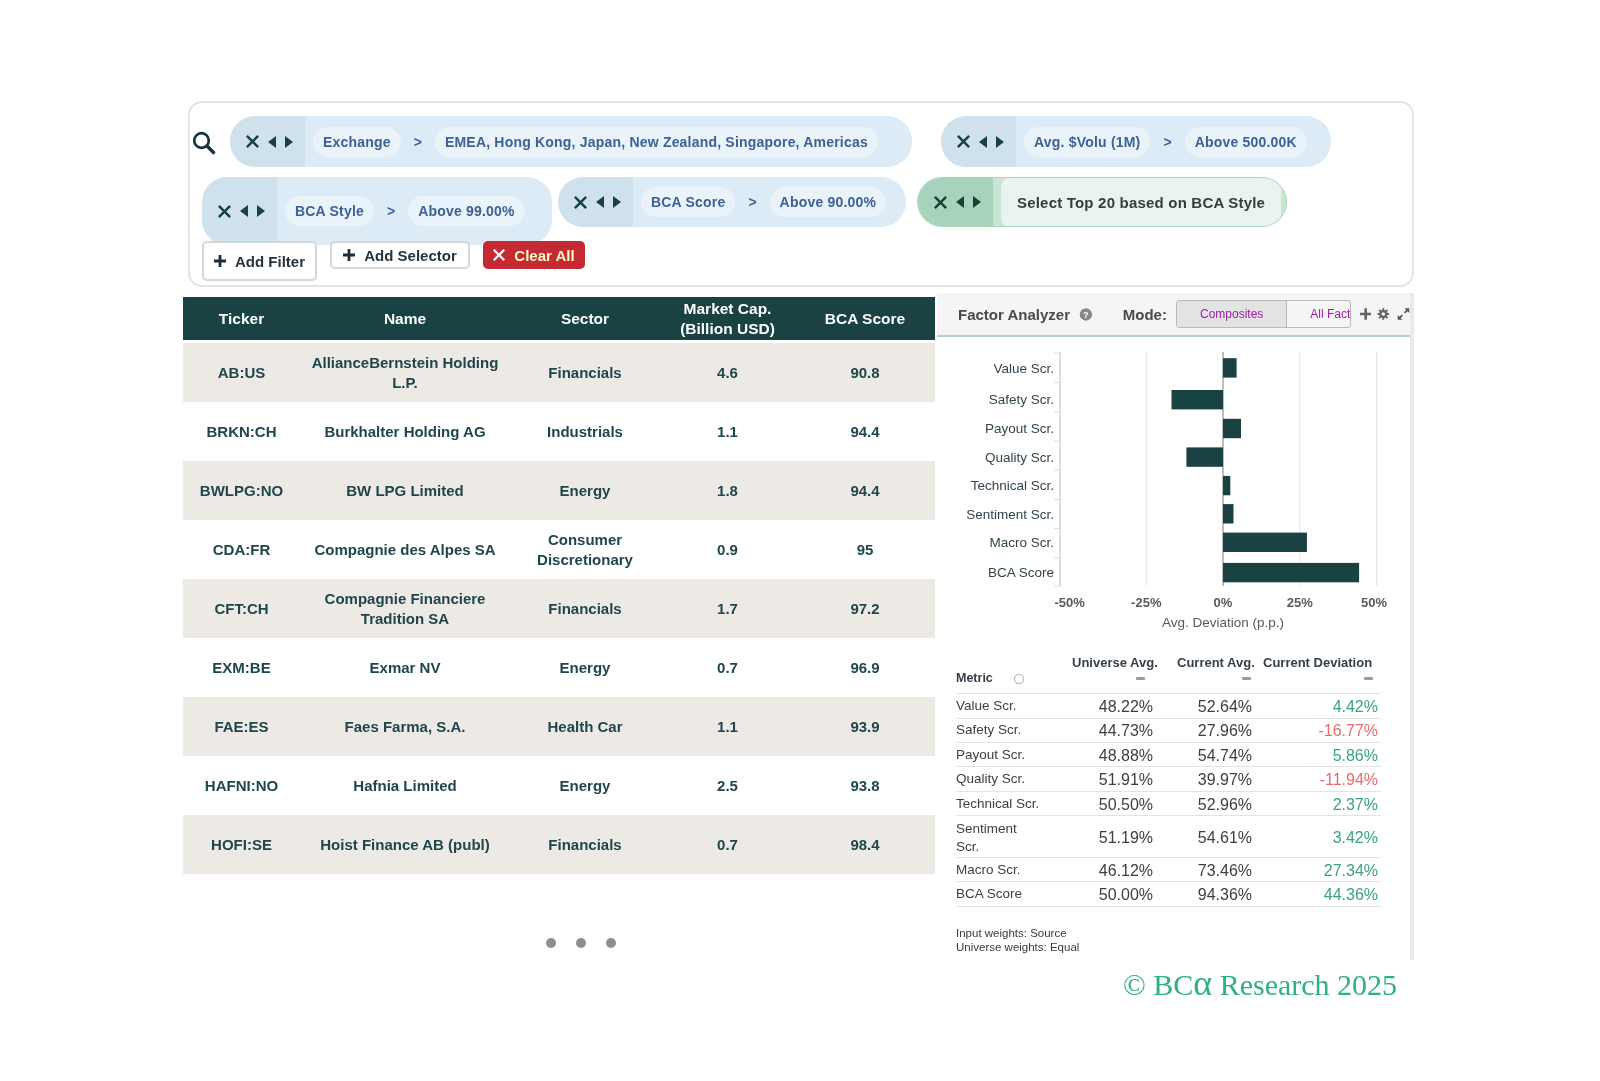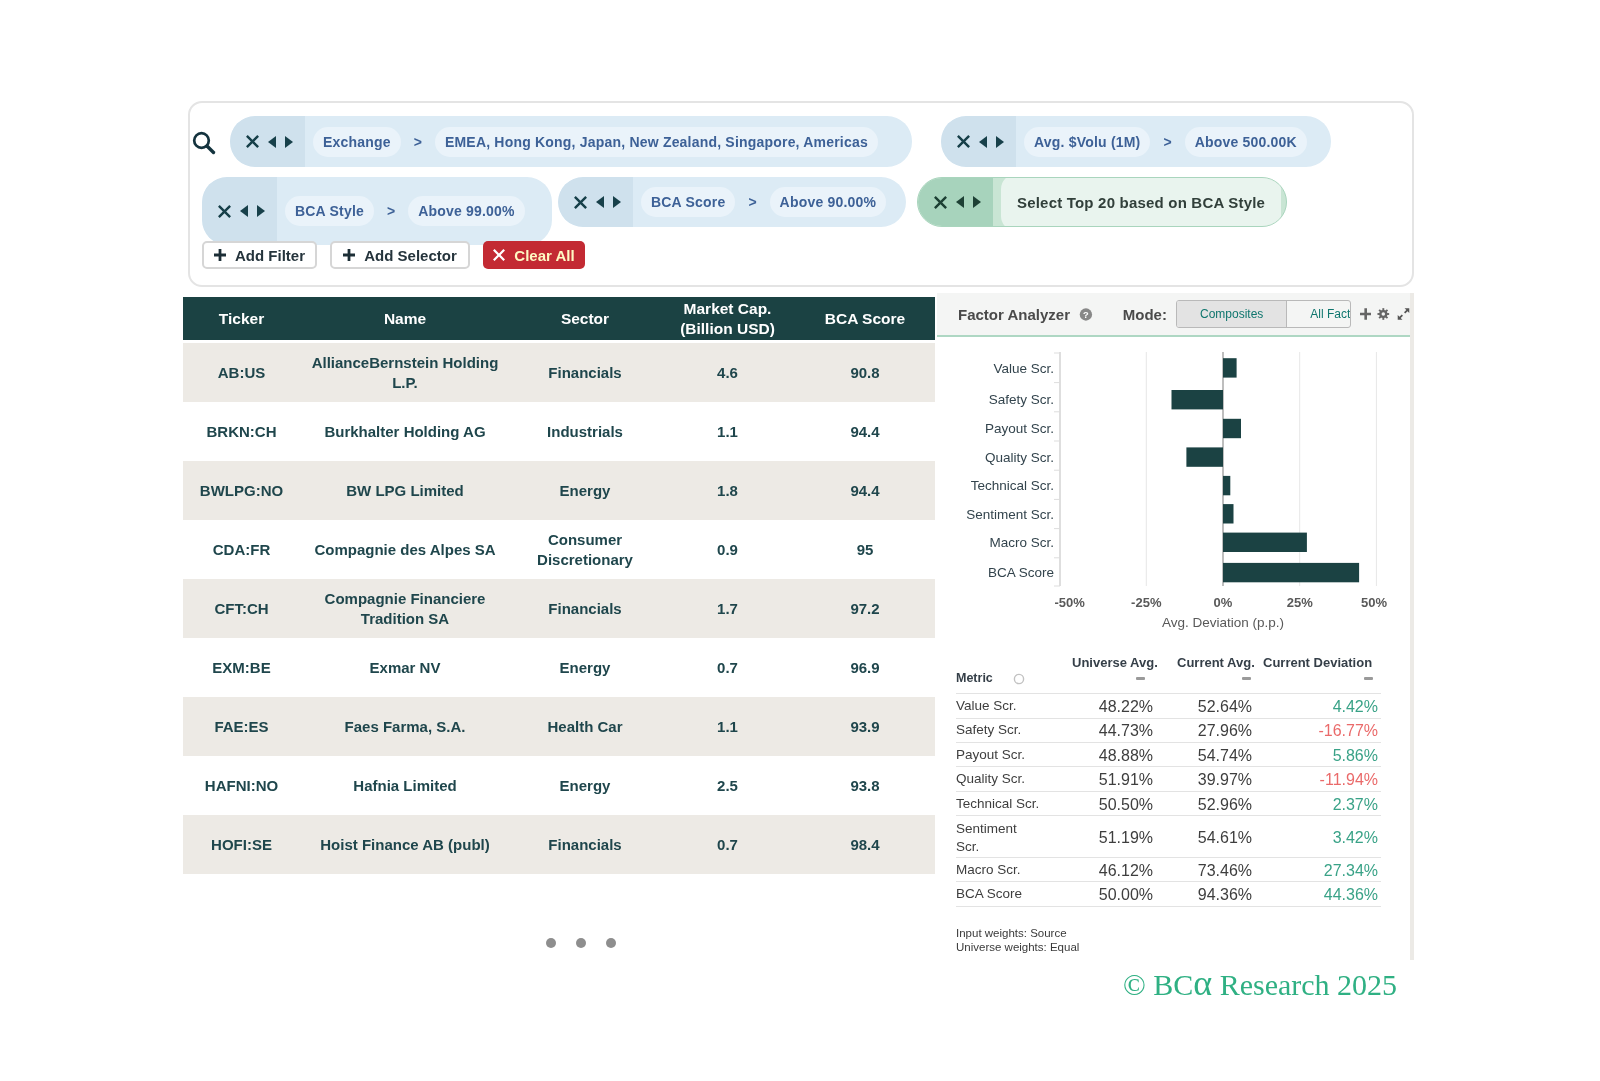--- a/index.html
+++ b/index.html
@@ -28,21 +28,21 @@
 #stktbl td{text-align:center;font-size:15px;font-weight:700;color:#1f464c;height:59px;padding:0 6px;line-height:1.3;}
 #stktbl tr.g td{background:#edeae5;}
 #dots{position:absolute;left:546px;top:938px;display:flex;gap:20px;}
 #dots span{width:10px;height:10px;border-radius:50%;background:#8e8e8e;display:block;}
 
 #panel{position:absolute;left:937px;top:293px;width:477px;height:667px;background:#fff;border-right:4px solid #eceae6;box-sizing:border-box;}
 #phead{position:absolute;left:0;top:0;width:473px;height:44px;background:#f4f5f4;border-bottom:2px solid #aed7c3;box-sizing:border-box;display:flex;align-items:center;}
 #phead .t1{font-size:15px;font-weight:700;color:#4a4a4a;margin-left:21px;white-space:nowrap;}
 #phead .mode{font-size:15px;font-weight:700;color:#4a4a4a;white-space:nowrap;}
 .toggle{display:flex;border:1px solid #b9b9b9;border-radius:3px;overflow:hidden;height:26px;}
-.toggle div{font-size:12px;color:#0f766e;display:flex;align-items:center;padding:0 23px;white-space:nowrap;}
+.toggle div{font-size:12px;color:#a21caf;display:flex;align-items:center;padding:0 23px;white-space:nowrap;}
 .toggle .on{background:#e3e3e3;border-right:1px solid #b9b9b9;font-weight:400;}
 
 .mh{position:absolute;font-size:13px;font-weight:700;color:#353f48;white-space:nowrap;}
 .mline{position:absolute;height:1px;background:#e3e3e3;left:956px;width:425px;}
 .mc{position:absolute;font-size:13.5px;color:#3e3e3e;white-space:nowrap;}
 .mr{position:absolute;font-size:16px;color:#3e3e3e;text-align:right;width:90px;white-space:nowrap;}
 .pos{color:#39a287;}
 .neg{color:#ea6a6a;}
 .srt{position:absolute;width:9px;height:3px;background:#9a9a9a;border-radius:1px;}
 #pfoot{position:absolute;left:956px;top:926px;font-size:11.5px;color:#3a3a3a;line-height:14px;}
@@ -145,21 +145,21 @@
       </svg>
     <svg width="8" height="12" viewBox="0 0 8 12">
         <path d="M0 0l8 6-8 6Z" fill="#1d4034"></path>
       </svg>
   </div>
   <div class="pillbody">
     <span class="tag">Select Top 20 based on BCA Style</span>
   </div>
 </div>
 
-<div class="btn white" style="left:202px;top:241px;width:115px;height:28px;">
+<div class="btn white" style="left:202px;top:241px;width:115px;height:40px;">
   <svg width="12" height="12" viewBox="0 0 13 13">
       <path d="M5 0h3v5h5v3H8v5H5V8H0V5h5Z" fill="#1c2e36"></path>
     </svg>Add Filter
 </div>
 <div class="btn white" style="left:330px;top:241px;width:140px;height:28px;">
   <svg width="12" height="12" viewBox="0 0 13 13">
       <path d="M5 0h3v5h5v3H8v5H5V8H0V5h5Z" fill="#1c2e36"></path>
     </svg>Add Selector
 </div>
 <div class="btn red" style="left:483px;top:241px;width:102px;height:28px;">

